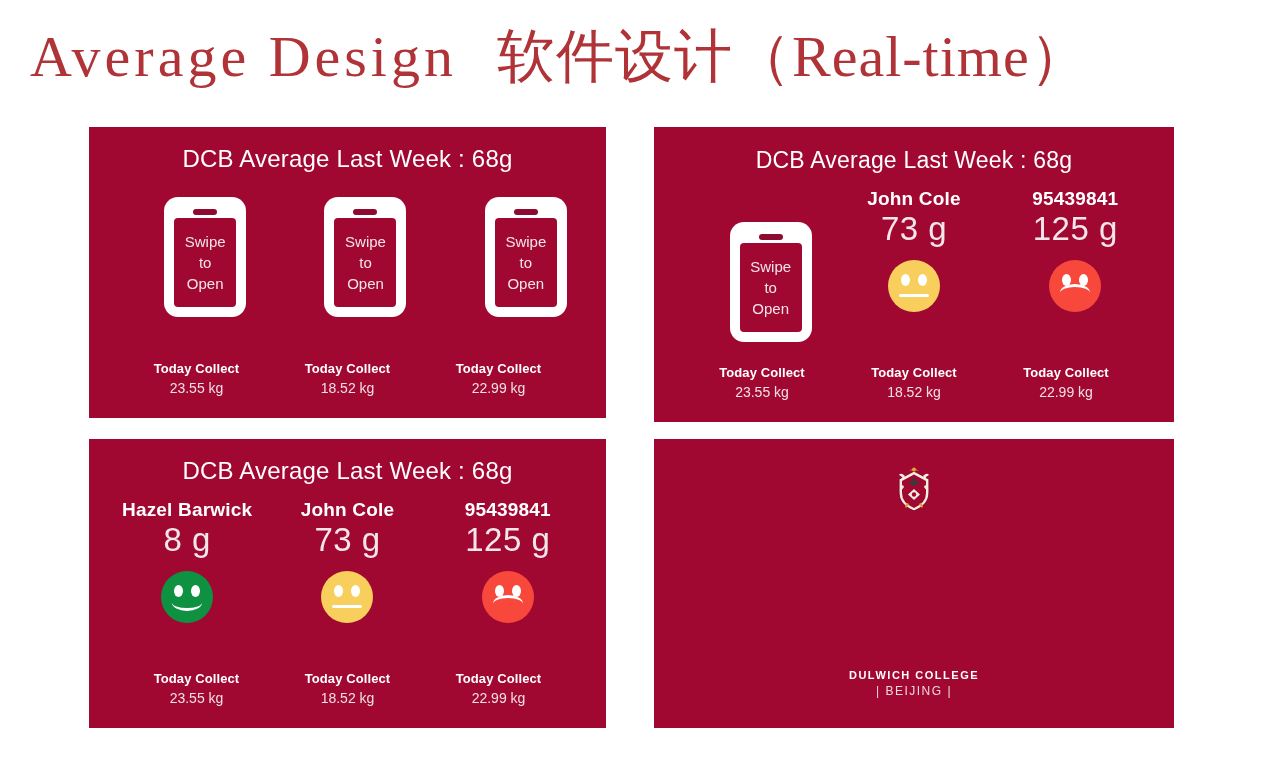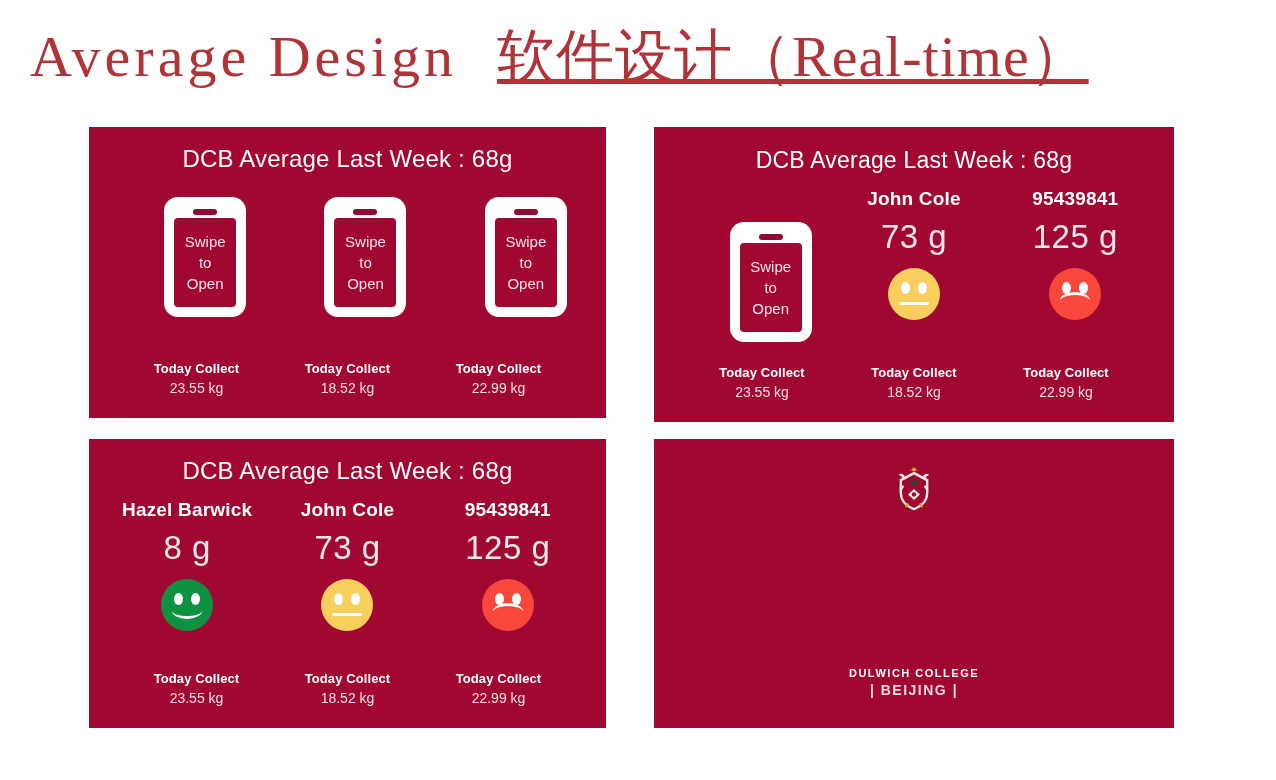--- a/index.html
+++ b/index.html
@@ -17,21 +17,21 @@
     left:30px; top:20px;
     font-family:"Liberation Serif", serif;
     font-size:58px;
     line-height:74px;
     color:#B03338;
     white-space:nowrap;
     letter-spacing:0.5px;
   }
   .slide-title .en{letter-spacing:4px;}
   .slide-title .gap{display:inline-block;width:40px;}
-  .slide-title .zh{letter-spacing:1px;text-decoration:underline;}
+  .slide-title .zh{letter-spacing:1px;}
 
   
   .panels{
     position:absolute;
     left:89px; top:127px;
     width:1085px; height:744px;
   }
   .panel{
     position:absolute;
     background:#A00832;
@@ -110,21 +110,21 @@
     color:#ffffff;
     font-weight:bold;
     font-size:19px;
     letter-spacing:0.2px;
     white-space:nowrap;
   }
   .weight{
     color:#F3E6EA;
     font-size:33px;
     font-weight:300;
-    margin-top:8px;
+    margin-top:0;
     letter-spacing:0.5px;
     white-space:nowrap;
   }
   .face{
     width:52px;height:52px;
     border-radius:50%;
     margin-top:12px;
     position:relative;
   }
   .face .eye{
@@ -214,24 +214,23 @@
     text-align:center;
   }
   .brand .b1{
     color:#ffffff;
     font-size:11px;
     font-weight:bold;
     letter-spacing:1.5px;
   }
   .brand .b2{
     color:#EED9DF;
-    font-size:14px;
+    font-size:12px;
     letter-spacing:1.5px;
     margin-top:3px;
-    font-weight:bold;
   }
 </style>
 </head>
 <body>
 
 <div class="slide-title">
   <span class="en">Average Design</span><span class="gap"></span><span class="zh">软件设计（Real-time）</span>
 </div>
 
 <div class="panels">

